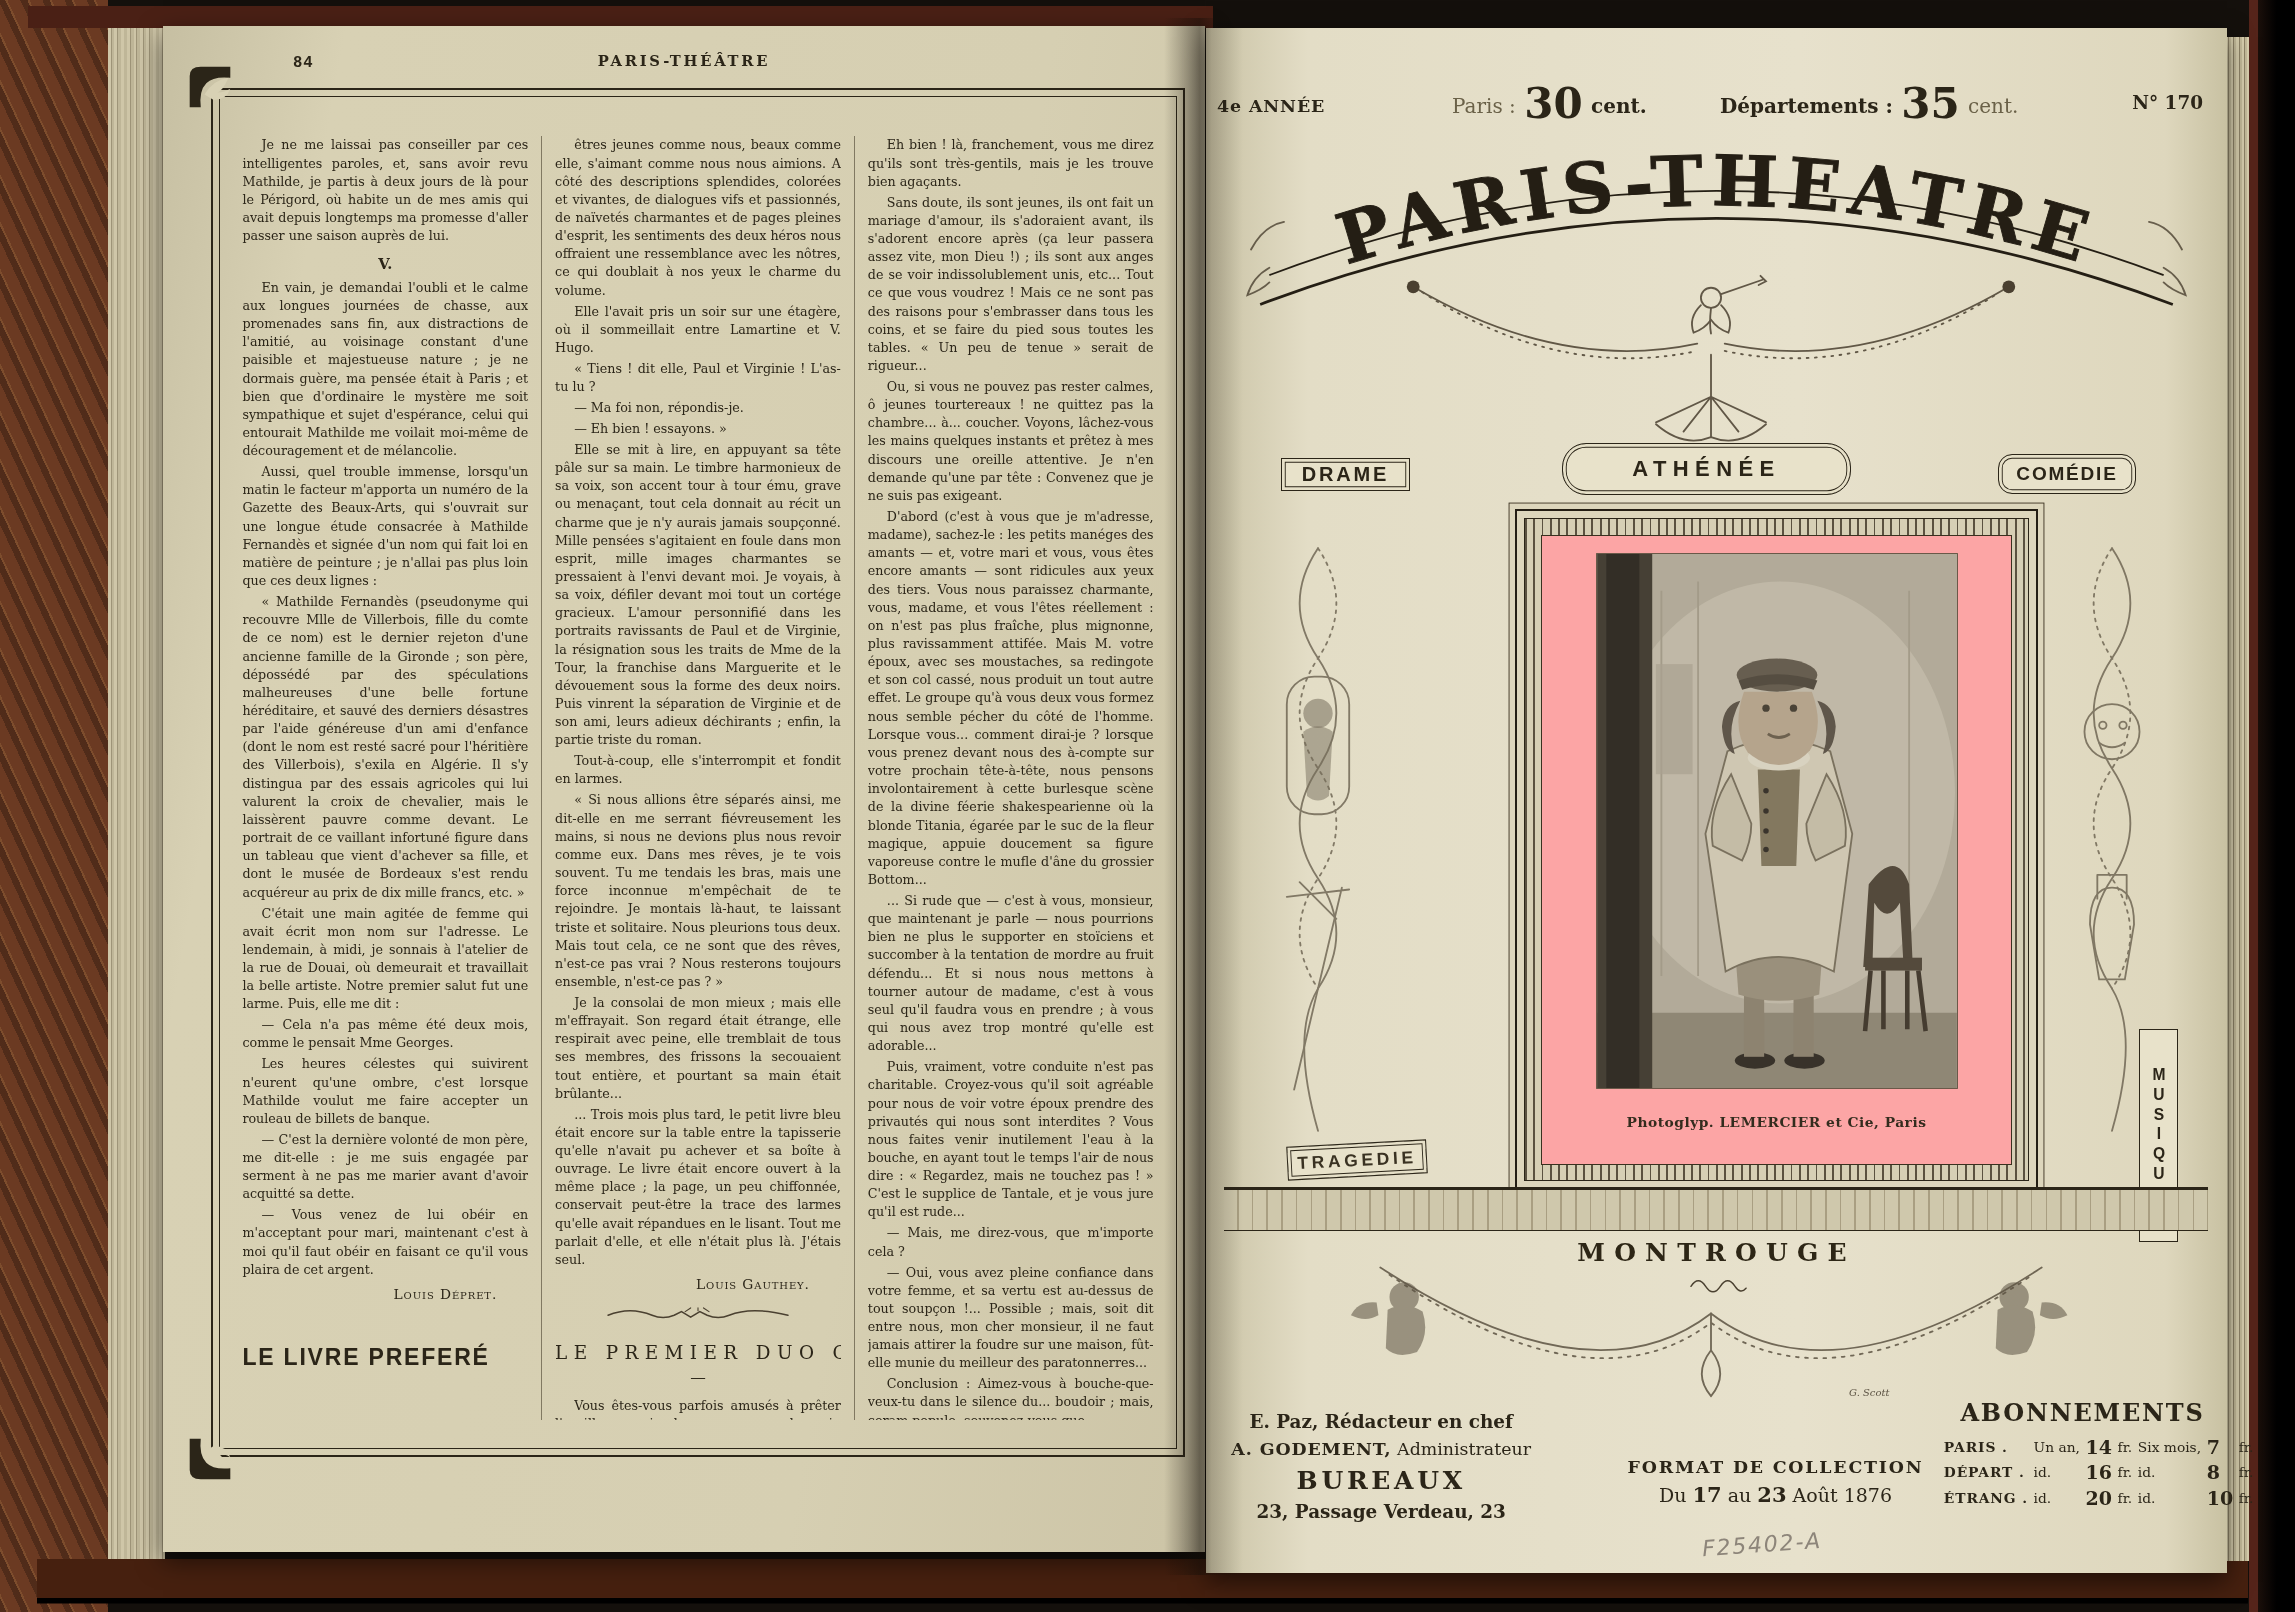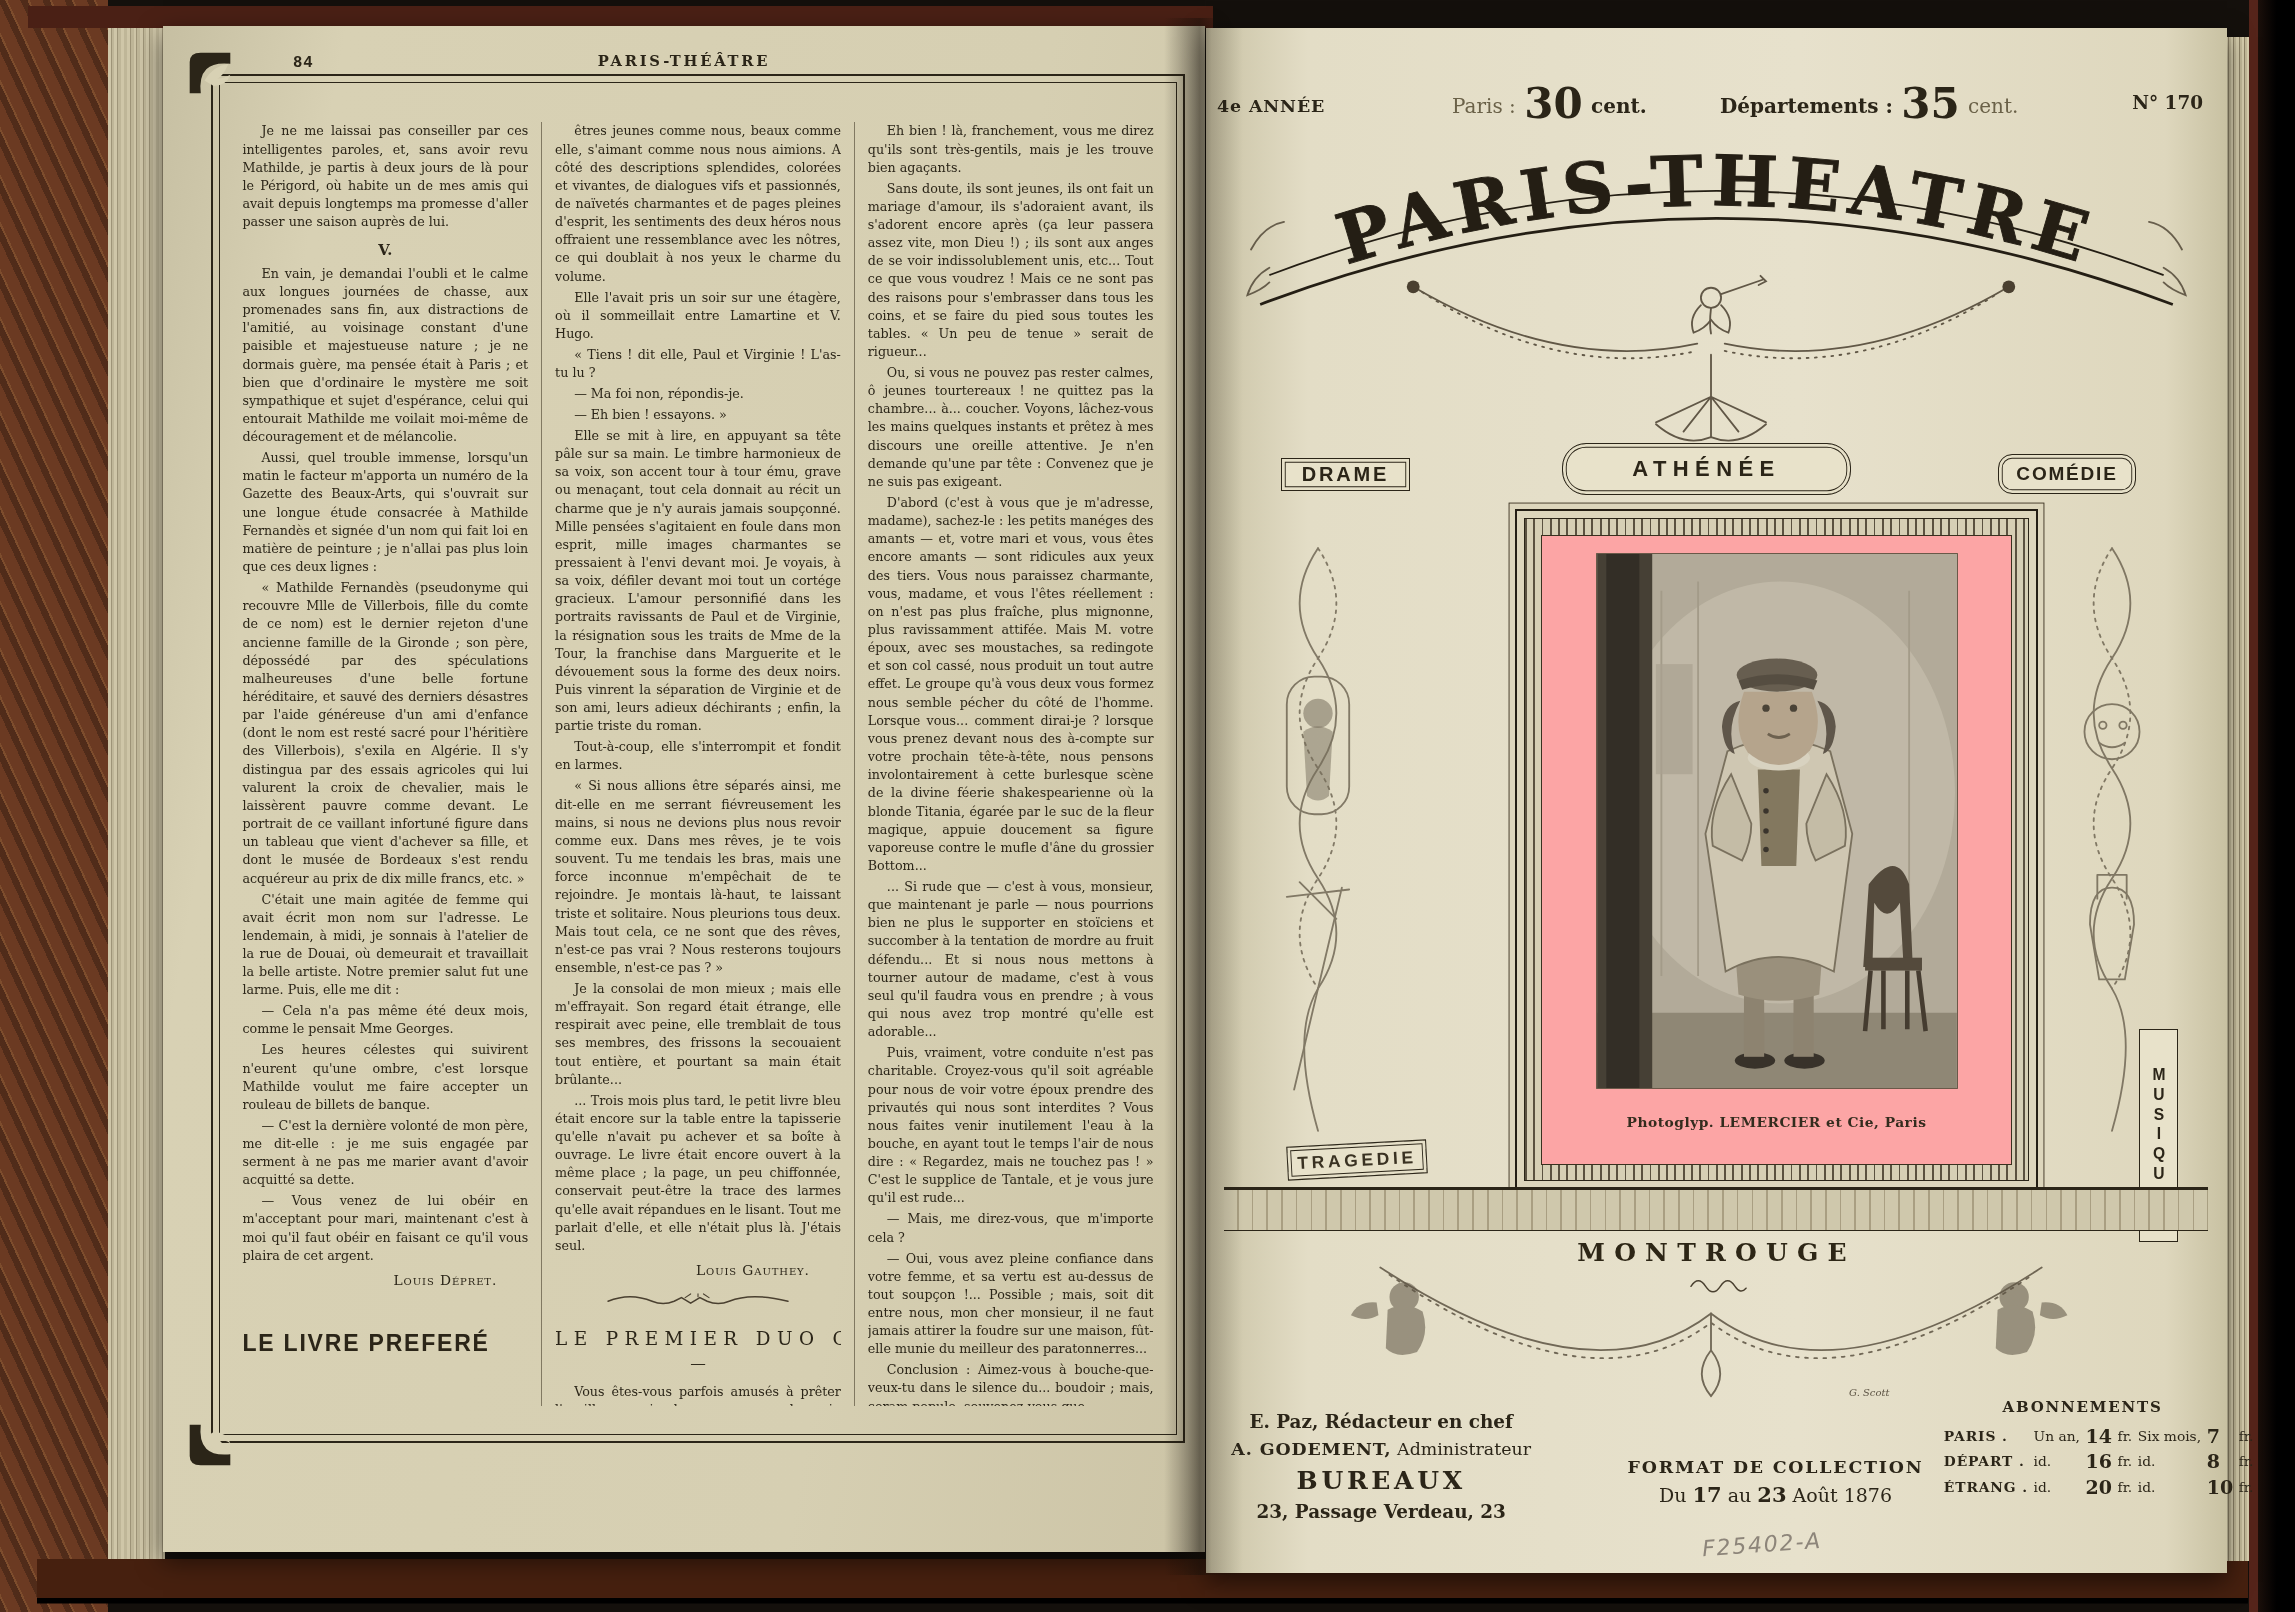--- a/index.html
+++ b/index.html
@@ -29,21 +29,21 @@
   .page{position:absolute;box-shadow:0 9.2px 24px rgba(0,0,0,.55);}
   .page-left{left:163px;top:26px;width:1042px;height:1526px;
     background:linear-gradient(100deg,#c6bfa2,#d8d1b4 14%,#d6cfb2 68%,#ccc4a6);}
   .page-right{left:1206px;top:27.5px;width:1021px;height:1545px;
     background:linear-gradient(90deg,#c9c2a4,#e3ddc6 10%,#e7e1cc 58%,#ded7bd 94%,#c8c1a2);}
 
   
   .lp-pagenum{position:absolute;left:130px;top:27.5px;font-size:15.6px;font-weight:bold;letter-spacing:0.9px;font-family:Liberation Mono, monospace;}
   .lp-runhead{position:absolute;left:0;right:0;top:26px;text-align:center;
     font-size:14.7px;font-weight:bold;letter-spacing:2.8px;}
-  .lp-frame{position:absolute;left:48px;top:48px;width:970px;height:1365px;
+  .lp-frame{position:absolute;left:48px;top:62px;width:970px;height:1365px;
     border:2.8px solid #2b2518;}
   .lp-frame-inner{position:absolute;inset:6.4px;border:0.9px solid #2b2518;}
   .corner-orn{position:absolute;width:48px;height:48px;z-index:3;}
   .corner-orn svg{width:100%;height:100%;}
   .corner-tl{left:-27.5px;top:-27.5px;}
   .corner-bl{left:-27.5px;bottom:-27.5px;transform:scaleY(-1);}
   .cols{display:flex;height:1284px;padding:39px 22px 16.5px 22px;}
   .col{flex:1 1 0;overflow:hidden;height:100%;}
   .vrule{width:0.9px;background:rgba(58,50,31,.55);margin:0 13px;}
   .col p{margin:0 0 2.8px 0;font-size:12.7px;line-height:1.43;text-align:justify;text-indent:1.5em;}
@@ -104,21 +104,21 @@
   .rp-bl .l2 b{letter-spacing:0.9px;}
   .rp-bl .l3{font-size:25px;font-weight:bold;letter-spacing:3.7px;margin-top:7.3px;}
   .rp-bl .l4{font-size:18.4px;font-weight:bold;margin-top:5.5px;}
   .rp-bc{position:absolute;left:395px;top:1429px;width:349px;text-align:center;}
   .rp-bc .l1{font-size:17.4px;font-weight:bold;letter-spacing:1.8px;}
   .rp-bc .l2{font-size:19px;margin-top:5.5px;}
   .rp-bc .l2 b{font-size:21px;}
   .handwritten{position:absolute;left:496px;top:1504px;font-family:"DejaVu Sans",sans-serif;
     font-style:italic;font-size:22px;color:#8d857a;transform:rotate(-4deg);letter-spacing:1.8px;}
   .abo{position:absolute;left:735px;top:1370px;width:283px;}
-  .abo .abo-title{text-align:center;font-size:15px;font-weight:bold;letter-spacing:1.8px;margin-bottom:7.3px;}
+  .abo .abo-title{text-align:center;font-size:24px;font-weight:bold;letter-spacing:1.8px;margin-bottom:7.3px;}
   .abo table{border-collapse:collapse;width:100%;}
   .abo td{padding:1.8px 2.8px;font-size:13.8px;white-space:nowrap;}
   .abo td.lab{font-weight:bold;letter-spacing:0.9px;}
   .abo td.big{font-weight:bold;font-size:19px;}
   svg .stroke{stroke:#4a4030;fill:none;stroke-width:2;stroke-linecap:round;}
 </style>
 </head>
 <body>
 
 <div class="stage">

